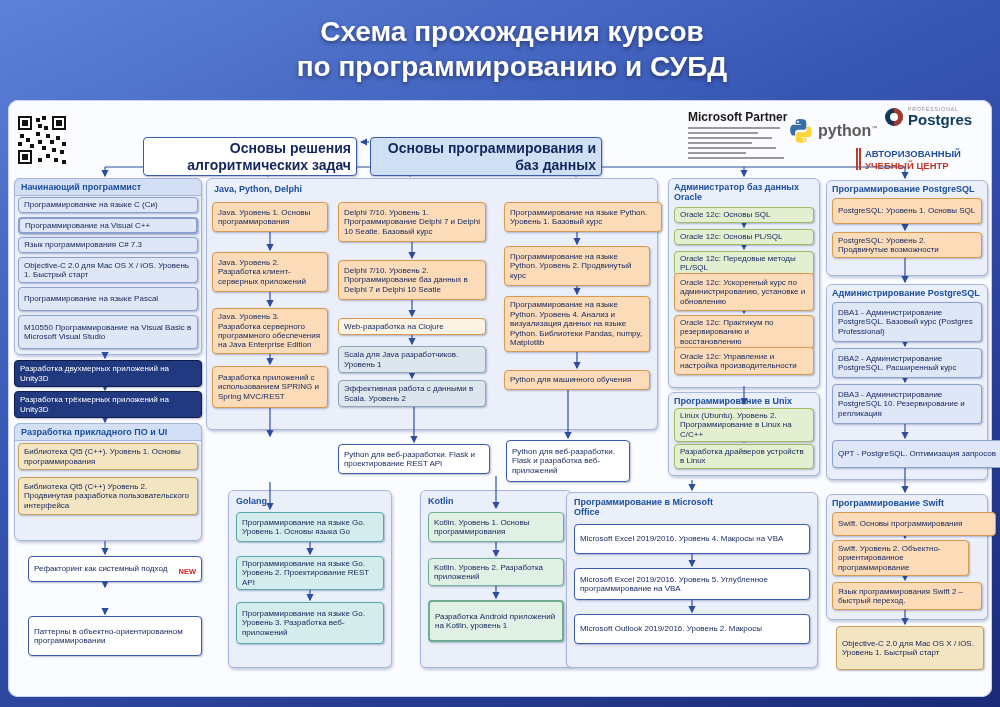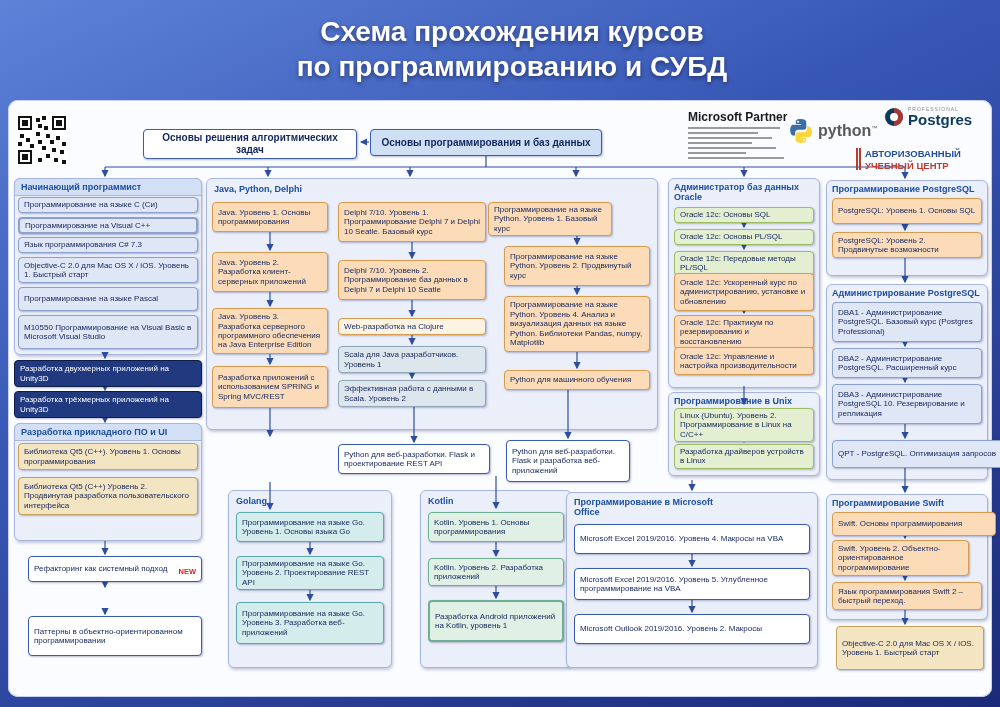--- a/index.html
+++ b/index.html
@@ -24,21 +24,21 @@
   .peach{background:#fcdcb8;border-color:#d99a4e;}
   .cream{background:#fdf3e3;border-color:#d99a4e;}
   .green{background:#e4efd2;border-color:#9cbd62;}
   .teal{background:#d5ecec;border-color:#58a8ac;}
   .mint{background:#e0f0e4;border-color:#6fae93;}
   .beige{background:#f3e4c2;border-color:#c6a159;}
   .white{background:#ffffff;border-color:#3b5cad;}
   .grayblue{background:#dde6ec;border-color:#8fa6b8;}
   .navy{background:#21397e;border-color:#101c48;color:#ffffff;}
   .strong{border-width:2px;}
-  .hub{justify-content:center;text-align:center;font-weight:bold;font-size:10px;}
+  .hub{justify-content:center;text-align:right;font-weight:bold;font-size:14px;margin-top:8px;}
   .hubblue{background:#cfe0f5;border-color:#3b5cad;}
   .new{position:absolute;right:5px;bottom:4px;color:#e02020;font-weight:bold;font-size:7.5px;}
   
   #ms{position:absolute;left:688px;top:110px;width:130px;z-index:3;}
   #ms .msname{font-size:12px;font-weight:bold;color:#1a1a1a;}
   .msbar{height:2px;background:#9a9a9a;margin-top:3px;}
   #py{position:absolute;left:788px;top:118px;z-index:3;display:flex;align-items:center;gap:4px;}
   #py .pyname{font-size:16px;color:#5a5a5a;font-weight:bold;}
   #py .pytm{font-size:6px;color:#5a5a5a;vertical-align:super;}
   #pg{position:absolute;left:884px;top:106px;z-index:3;display:flex;align-items:center;gap:4px;}
@@ -235,21 +235,21 @@
   <div class="box peach" style="left:212px;top:252px;width:116px;min-height:40px;">Java. Уровень 2. Разработка клиент-серверных приложений</div>
   <div class="box peach" style="left:212px;top:308px;width:116px;min-height:46px;">Java. Уровень 3. Разработка серверного программного обеспечения на Java Enterprise Edition</div>
   <div class="box peach" style="left:212px;top:366px;width:116px;min-height:42px;">Разработка приложений с использованием SPRING и Spring MVC/REST</div>
 
   <div class="box peach" style="left:338px;top:202px;width:148px;min-height:40px;">Delphi 7/10. Уровень 1. Программирование Delphi 7 и Delphi 10 Seatle. Базовый курс</div>
   <div class="box peach" style="left:338px;top:260px;width:148px;min-height:40px;">Delphi 7/10. Уровень 2. Программирование баз данных в Delphi 7 и Delphi 10 Seatle</div>
   <div class="box cream" style="left:338px;top:318px;width:148px;min-height:17px;">Web-разработка на Clojure</div>
   <div class="box grayblue" style="left:338px;top:346px;width:148px;min-height:27px;">Scala для Java разработчиков. Уровень 1</div>
   <div class="box grayblue" style="left:338px;top:380px;width:148px;min-height:27px;">Эффективная работа с данными в Scala. Уровень 2</div>
 
-  <div class="box peach" style="left:488px;top:202px;width:124px;min-height:30px;">Программирование на языке Python. Уровень 1. Базовый курс</div>
+  <div class="box peach" style="left:504px;top:202px;width:158px;min-height:30px;">Программирование на языке Python. Уровень 1. Базовый курс</div>
   <div class="box peach" style="left:504px;top:246px;width:146px;min-height:40px;">Программирование на языке Python. Уровень 2. Продвинутый курс</div>
   <div class="box peach" style="left:504px;top:296px;width:146px;min-height:56px;">Программирование на языке Python. Уровень 4. Анализ и визуализация данных на языке Python. Библиотеки Pandas, numpy, Matplotlib</div>
   <div class="box peach" style="left:504px;top:370px;width:146px;min-height:20px;">Python для машинного обучения</div>
 
   <div class="box white" style="left:338px;top:444px;width:152px;min-height:30px;">Python для веб-разработки. Flask и проектирование REST API</div>
   <div class="box white" style="left:506px;top:440px;width:124px;min-height:42px;">Python для веб-разработки. Flask и разработка веб-приложений</div>
 
   <div class="panel" style="left:228px;top:490px;width:164px;height:178px;"></div>
   <div class="ptitle" style="left:236px;top:496px;">Golang</div>
   <div class="box teal" style="left:236px;top:512px;width:148px;min-height:30px;">Программирование на языке Go. Уровень 1. Основы языка Go</div>

